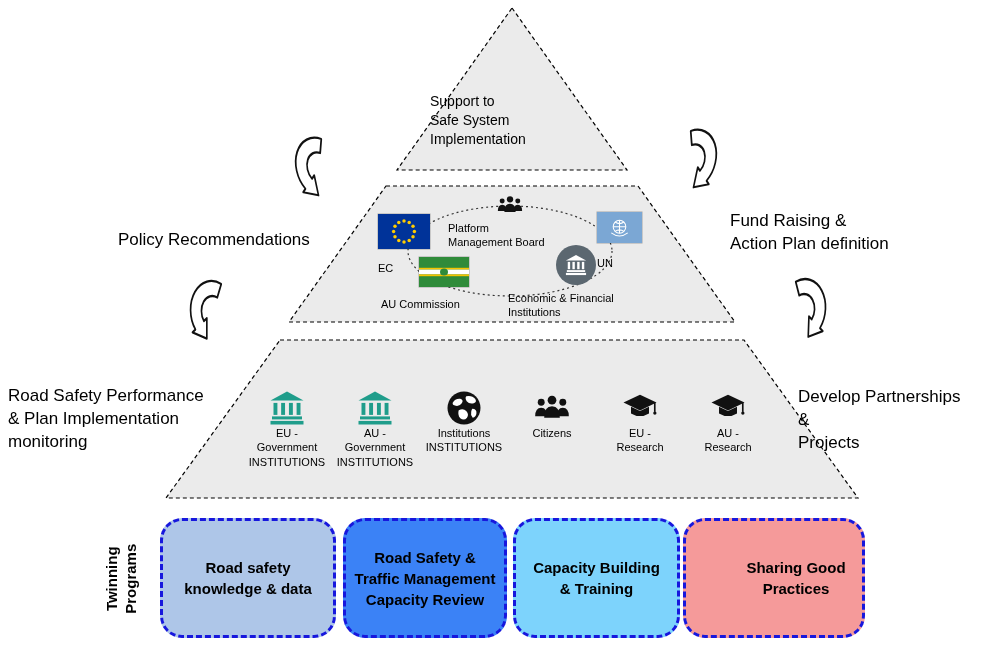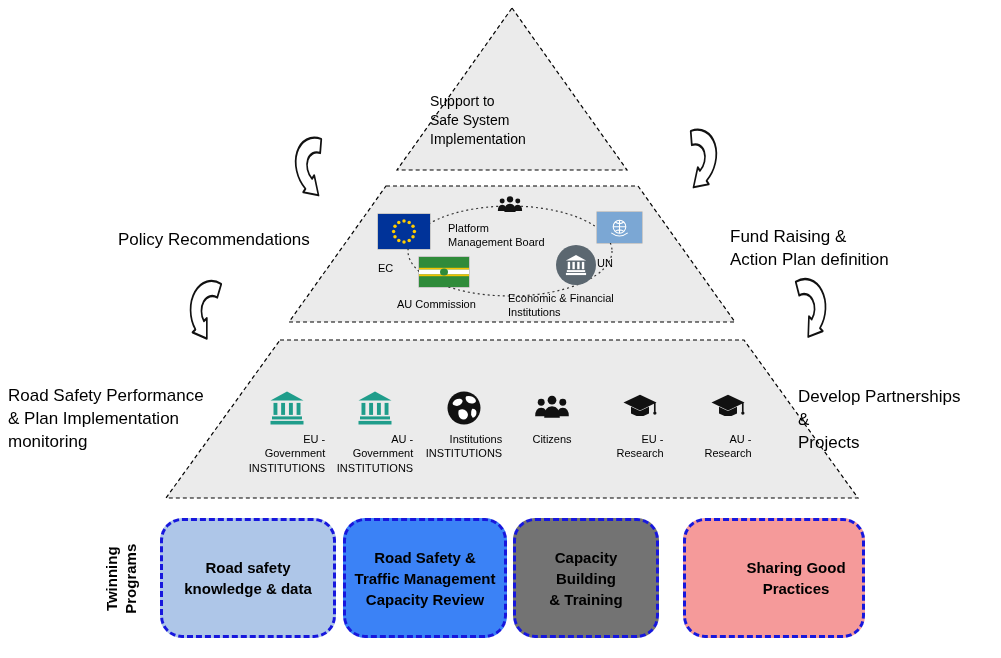--- a/index.html
+++ b/index.html
@@ -12,21 +12,21 @@
   .apex { left:430px; top:92px; width:164px; font-size:14px; line-height:1.35; }
   .flag { position:absolute; box-shadow:0 0 0 0.5px rgba(0,0,0,.3); }
   .gicon { position:absolute; }
   .gicon svg, .sicon svg { width:100%; height:100%; display:block; }
   .board-icon { left:494px; top:192px; width:32px; height:26px; color:#111; }
   .efi-circle { position:absolute; left:556px; top:245px; width:40px; height:40px; border-radius:50%;
                 background:#5b6770; display:flex; align-items:center; justify-content:center; }
   .efi-circle svg { width:22px; height:22px; color:#fff; }
   .stake { position:absolute; top:390px; width:88px; display:flex; flex-direction:column; align-items:center; }
   .sicon { width:36px; height:36px; display:block; }
-  .slabel { margin-top:6px; font-size:11px; line-height:1.3; text-align:right; white-space:pre-line; }
+  .slabel { font-size:11px; line-height:1.3; text-align:center; white-space:pre-line; }
   .arrow { position:absolute; width:66px; height:92px; overflow:visible; }
   .twin-title-wrap { position:absolute; left:96px; top:520px; width:52px; height:118px;
                      display:flex; align-items:center; justify-content:center; }
   .twin-title { transform:rotate(-90deg); white-space:pre-line; text-align:center;
                 font-weight:700; font-size:15px; line-height:1.25; }
   .prog { position:absolute; top:518px; height:120px; border:3px dashed #1717dd; border-radius:22px;
           display:flex; align-items:center; justify-content:center; }
   .plabel { font-weight:700; font-size:15px; line-height:1.4; text-align:center;
             white-space:pre-line; padding:0 8px; }
 </style>
@@ -134,21 +134,21 @@
   </svg>
   <div class="lbl s11" style="left:597px;top:256px;width:45px">UN</div>
 
   <svg class="flag" style="left:419px;top:257px;width:50px;height:30px" viewBox="0 0 30 20" preserveAspectRatio="none">
     <rect width="30" height="20" fill="#2f8b3a"></rect>
     <rect y="7.2" width="30" height="1.2" fill="#f5c400"></rect>
     <rect y="8.4" width="30" height="3.2" fill="#fff"></rect>
     <rect y="11.6" width="30" height="1.2" fill="#f5c400"></rect>
     <circle cx="15" cy="10" r="2.4" fill="#2f8b3a"></circle>
   </svg>
-  <div class="lbl s11" style="left:397px;top:297px;width:122px">AU Commission</div>
+  <div class="lbl s11" style="left:381px;top:297px;width:122px">AU Commission</div>
 
   <span class="efi-circle" style="background-color: rgb(91, 103, 112);">
     <svg viewBox="0 0 24 24">
         <use href="#icon-bank-shape"></use>
       </svg>
   </span>
   <div class="lbl s11" style="left:508px;top:291px;width:125px">Economic &amp; Financial
 Institutions</div>
 
   <div class="stake" style="left:243px">
@@ -204,40 +204,40 @@
         </svg>
       </span>
     <div class="slabel">AU -
 Research</div>
   </div>
 
   <div class="lbl cyc" style="left:118px;top:229px;width:212px">Policy Recommendations</div>
   <div class="lbl cyc" style="left:8px;top:385px;width:222px">Road Safety Performance
 &amp; Plan Implementation
 monitoring</div>
-  <div class="lbl cyc" style="left:730px;top:226px;width:172px">Fund Raising &amp;
+  <div class="lbl cyc" style="left:730px;top:210px;width:172px">Fund Raising &amp;
 Action Plan definition</div>
   <div class="lbl cyc" style="left:798px;top:386px;width:200px">Develop Partnerships
 &amp;
 Projects</div>
 
   <div class="twin-title-wrap">
     <div class="twin-title">Twinning
 Programs</div>
   </div>
   <div class="prog" style="left: 160px; width: 176px; background-color: rgb(174, 198, 232); border-color: rgb(23, 23, 221);">
     <div class="plabel">Road safety
 knowledge &amp; data</div>
   </div>
   <div class="prog" style="left: 343px; width: 164px; background-color: #3b82f6; border-color: rgb(23, 23, 221); justify-content: center;">
     <div class="plabel">Road Safety &amp;
 Traffic Management
 Capacity Review</div>
   </div>
-  <div class="prog" style="left: 513px; width: 146px; background-color: #737373; border-color: rgb(23, 23, 221);">
+  <div class="prog" style="left: 513px; width: 167px; background-color: #7dd3fc; border-color: rgb(23, 23, 221);">
     <div class="plabel">Capacity Building
 &amp; Training</div>
   </div>
   <div class="prog" style="left: 683px; width: 182px; background-color: rgb(245, 154, 154); border-color: rgb(23, 23, 221); padding-left: 44px;">
     <div class="plabel">Sharing Good
 Practices</div>
   </div>
 
 </div>
 

